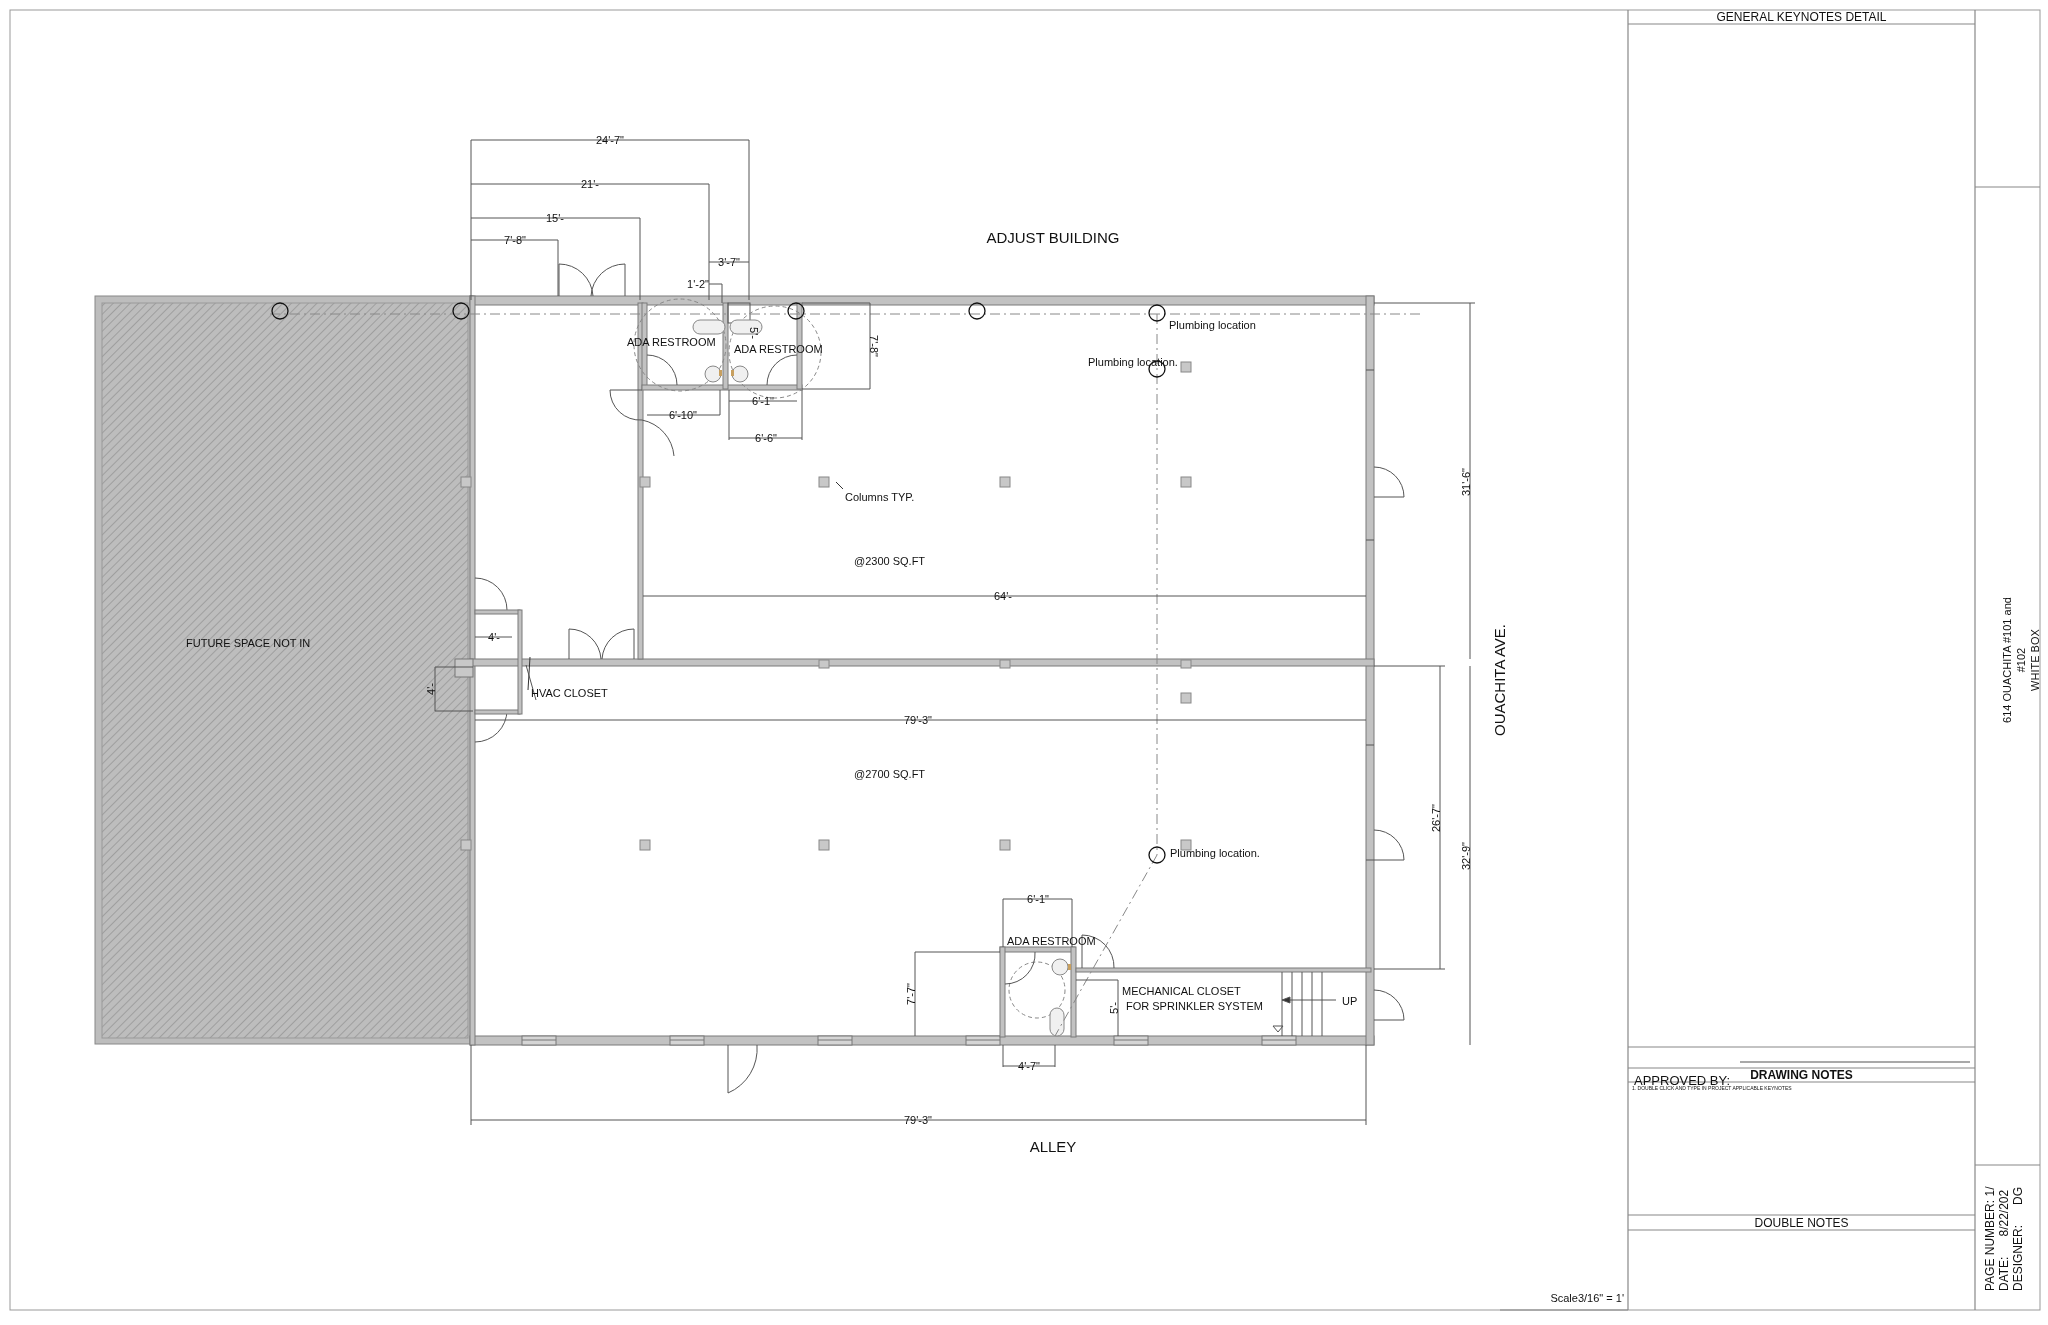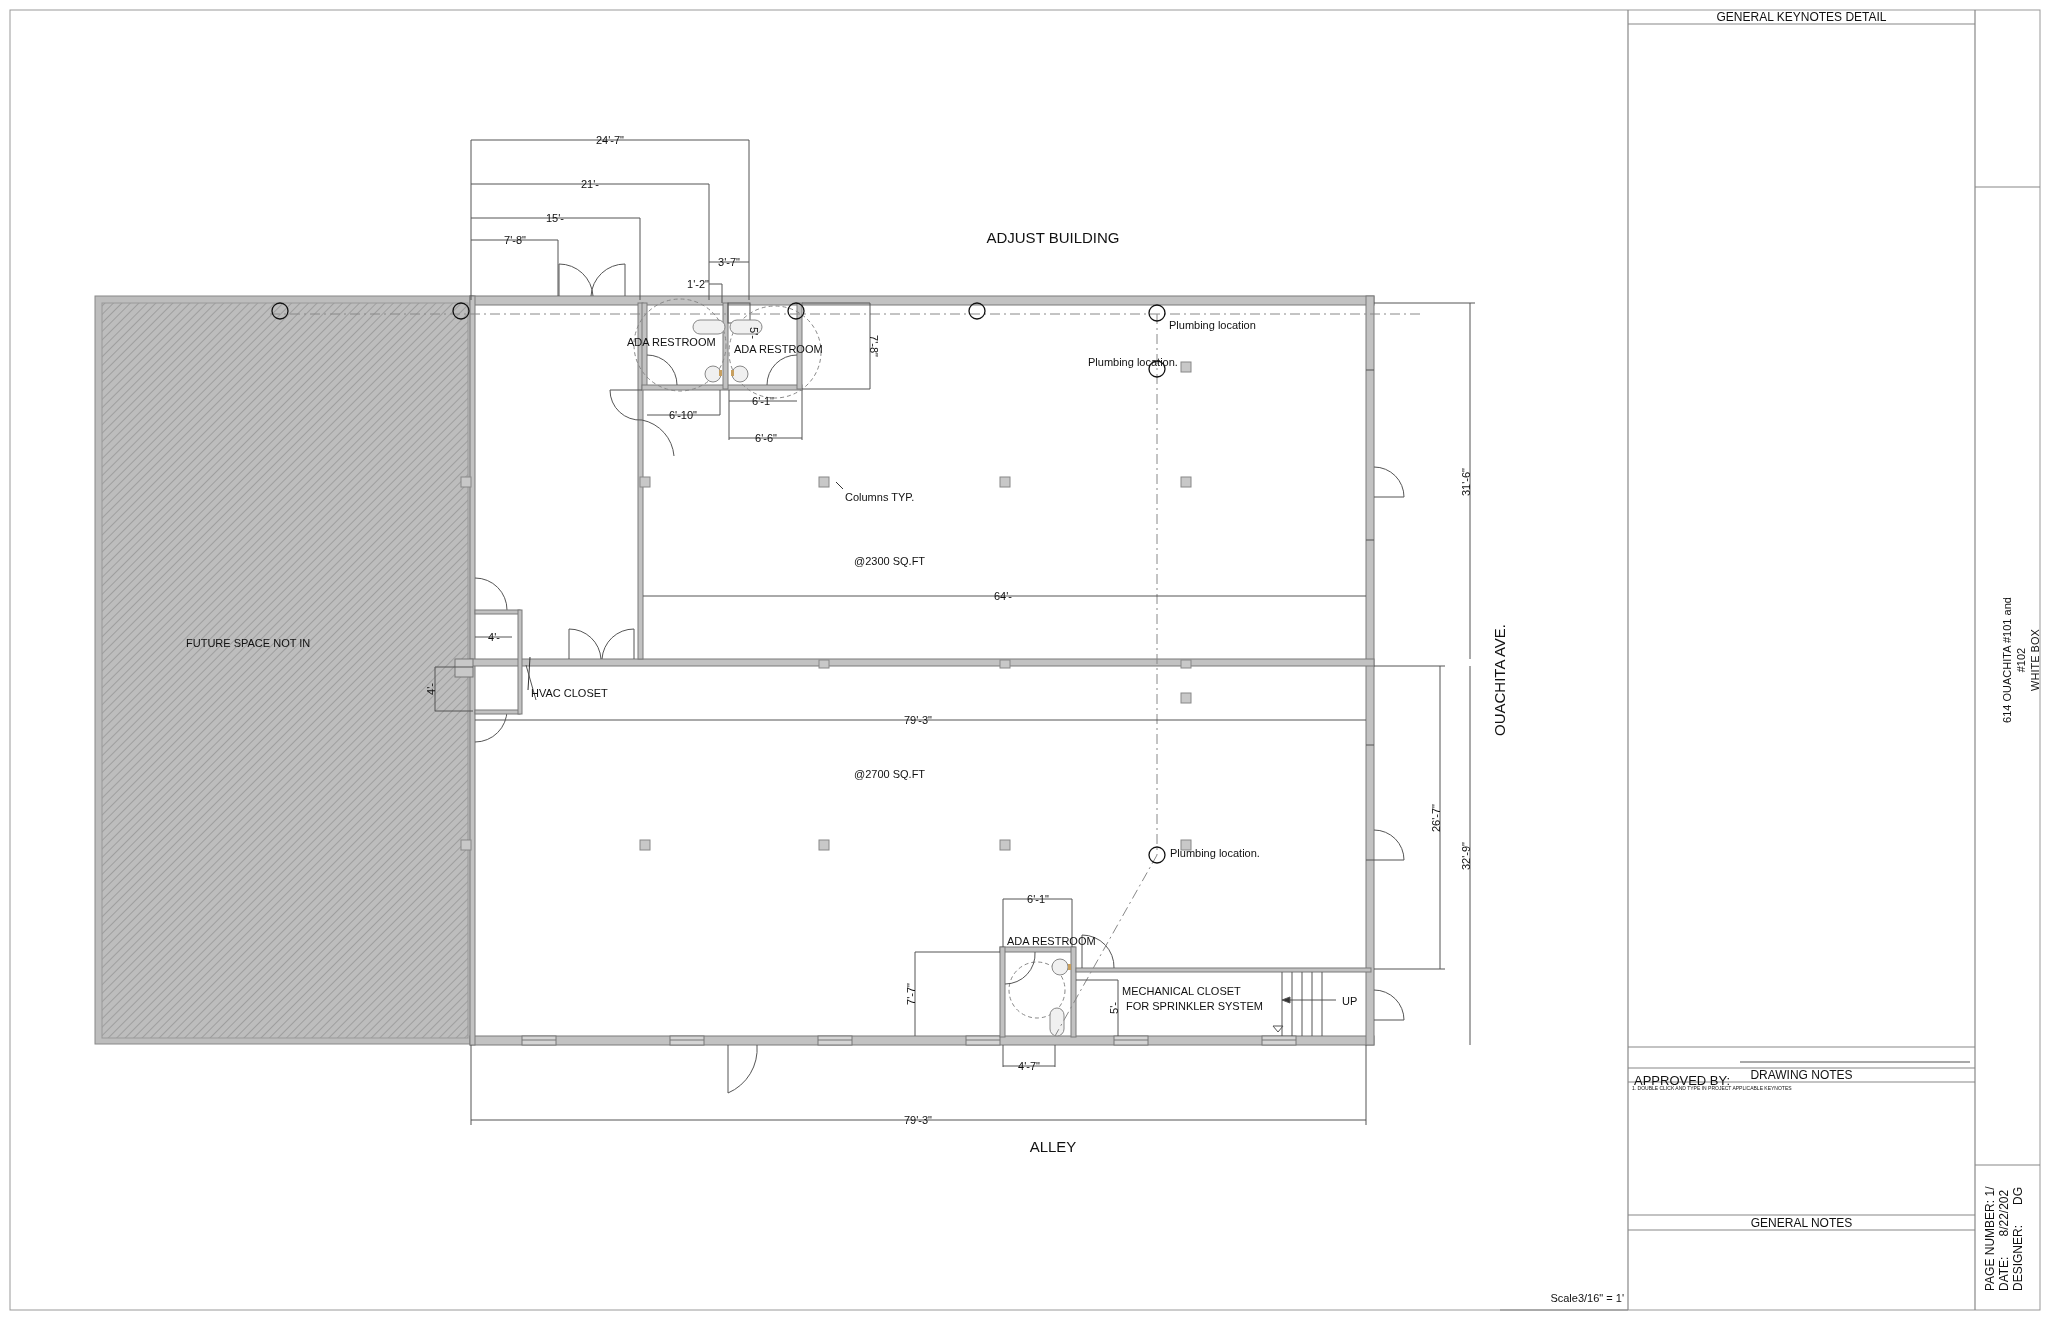--- a/index.html
+++ b/index.html
@@ -286,23 +286,23 @@
 </svg>
 
 <div class="tb" style="left:1628px; top:10px; width:347px; font-size:12px; text-align:center; line-height:14px;">GENERAL KEYNOTES DETAIL</div>
 
 <div class="tb" style="left:1955px; top:640px; width:130px; height:40px; transform:rotate(-90deg); transform-origin:center; font-size:11px; text-align:center; line-height:14px;">
   <div>614 OUACHITA  #101 and #102</div>
   <div>WHITE BOX</div>
 </div>
 
 <div class="tb" style="left:1634px; top:1049px; font-size:13px;margin-top:24px;">APPROVED BY:</div>
-<div class="tb" style="left:1628px; top:1068px; width:347px; text-align:center; font-size:12px; line-height:14px;">DRAWING NOTES</div>
+<div class="tb" style="left:1628px; top:1068px; width:347px; text-align:center; font-size:12px; line-height:14px;font-weight:bold;">DRAWING NOTES</div>
 <div class="tb" style="left:1632px; top:1085px; font-size:5px;">1. DOUBLE CLICK AND TYPE IN PROJECT APPLICABLE KEYNOTES</div>
-<div class="tb" style="left:1628px; top:1216px; width:347px; text-align:center; font-size:12px; line-height:14px;">GENERAL NOTES</div>
+<div class="tb" style="left:1628px; top:1216px; width:347px; text-align:center; font-size:12px; line-height:14px;">DOUBLE NOTES</div>
 
 <div class="tb" style="left:1932px; top:1192px; width:150px; height:48px; transform:rotate(-90deg); transform-origin:center; font-size:12px; line-height:14px;">
   <div><span>PAGE NUMBER:</span> <span>1/</span></div>
   <div><span>DATE:</span> &nbsp;&nbsp;&nbsp;&nbsp;&nbsp;<span>8/22/202</span></div>
   <div><span>DESIGNER:</span> &nbsp;&nbsp;&nbsp;&nbsp;&nbsp;<span>DG</span></div>
 </div>
 
 <div class="tb" style="left:1500px; top:1292px; width:124px; text-align:right; font-size:11px;">Scale3/16" = 1'</div>
 
 </body></html>

